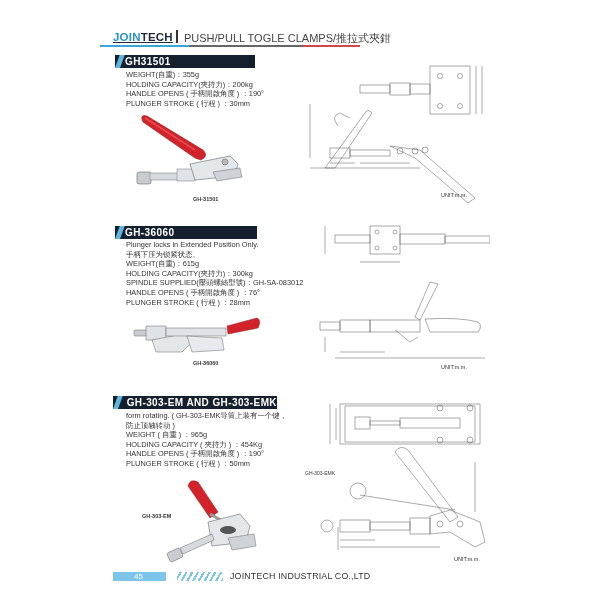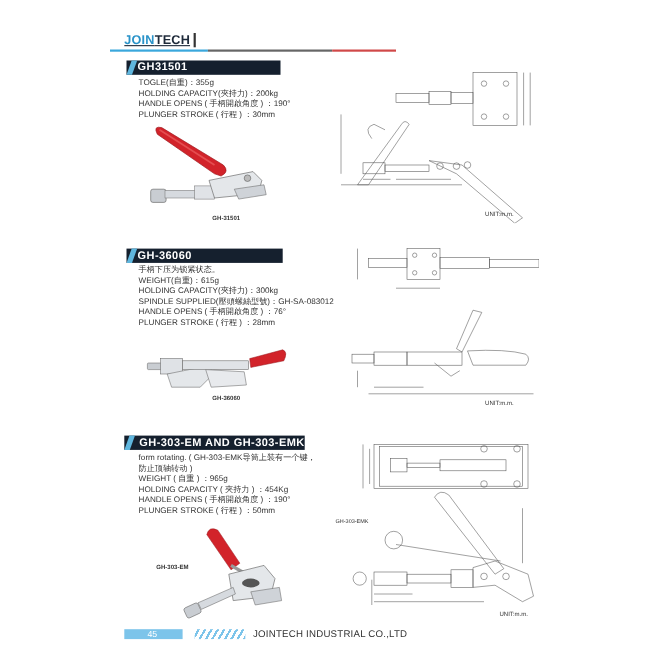--- a/index.html
+++ b/index.html
@@ -33,25 +33,26 @@
 </style>
 </head>
 <body>
 
 <div class="header">
   <div class="hdr-line blue"></div>
   <div class="hdr-line gray"></div>
   <div class="hdr-line red"></div>
   <div class="brand"><span class="join">JOIN</span><span>TECH</span></div>
   <div class="hdr-sep"></div>
+  <div class="hdr-title">PUSH/PULL TOGLE CLAMPS/推拉式夾鉗</div>
 </div>
 
 <div class="sec-bar" style="left:115px; top:55px; width:140px;">GH31501</div>
 <div class="spec" style="left:126px; top:70px;">
-  <div>TOGLE(自重)：355g</div>
+  <div>WEIGHT(自重)：355g</div>
   <div>HOLDING CAPACITY(夾持力)：200kg</div>
   <div>HANDLE OPENS ( 手柄開啟角度 ) ：190°</div>
   <div>PLUNGER STROKE ( 行程 ) ：30mm</div>
 </div>
 
 <svg class="photo" style="left:135px; top:112px;" width="110" height="80" viewBox="0 0 110 80">
   <rect x="2" y="60" width="14" height="12" rx="2" fill="#c9cdd2" stroke="#666" stroke-width="0.6"></rect>
   <rect x="15" y="61" width="28" height="7" fill="#d6dadf" stroke="#777" stroke-width="0.5"></rect>
   <rect x="42" y="57" width="18" height="12" fill="#e0e3e7" stroke="#777" stroke-width="0.5"></rect>
   <path d="M55 52 L95 44 L103 52 L100 64 L60 68 Z" fill="#e4e7ea" stroke="#666" stroke-width="0.6"></path>
@@ -79,20 +80,21 @@
   <path d="M90 88 L120 92 L175 140 L168 145 L115 100 Z"></path>
   <circle cx="100" cy="93" r="3"></circle>
     <circle cx="115" cy="93" r="3"></circle>
     <circle cx="125" cy="92" r="3"></circle>
   <path d="M10 46 V100 M10 110 H120 M30 105 H55 M60 105 H110"></path>
 </svg>
 <div class="unit" style="left:441px; top:192px;">UNIT:m.m.</div>
 
 <div class="sec-bar" style="left:115px; top:226px; width:142px;">GH-36060</div>
 <div class="spec" style="left:126px; top:240px;">
+  <div>Plunger locks in Extended Position Only.</div>
   <div>手柄下压为锁紧状态。</div>
   <div>WEIGHT(自重)：615g</div>
   <div>HOLDING CAPACITY(夾持力)：300kg</div>
   <div>SPINDLE SUPPLIED(壓頭螺絲型號)：GH-SA-083012</div>
   <div>HANDLE OPENS ( 手柄開啟角度 ) ：76°</div>
   <div>PLUNGER STROKE ( 行程 ) ：28mm</div>
 </div>
 
 <svg class="photo" style="left:132px; top:312px;" width="130" height="50" viewBox="0 0 130 50">
   <rect x="2" y="18" width="14" height="6" rx="1" fill="#c9cdd2" stroke="#666" stroke-width="0.5"></rect>

